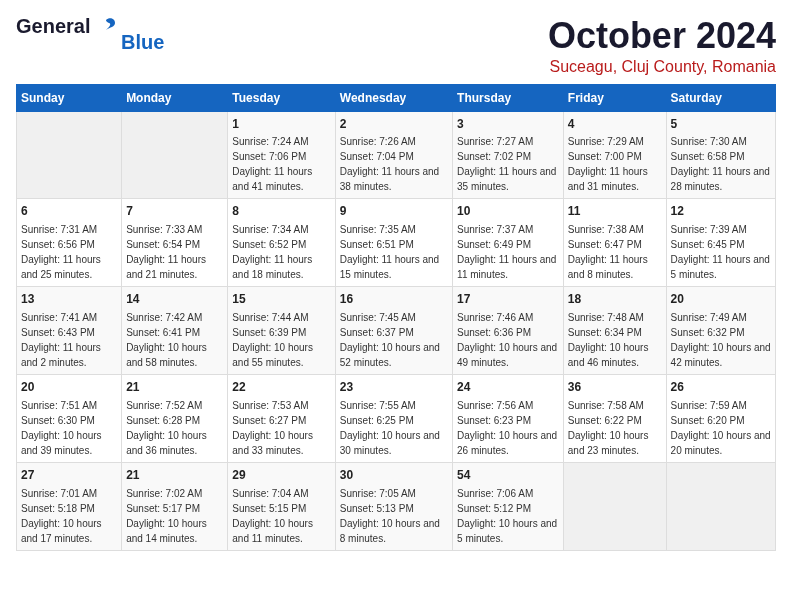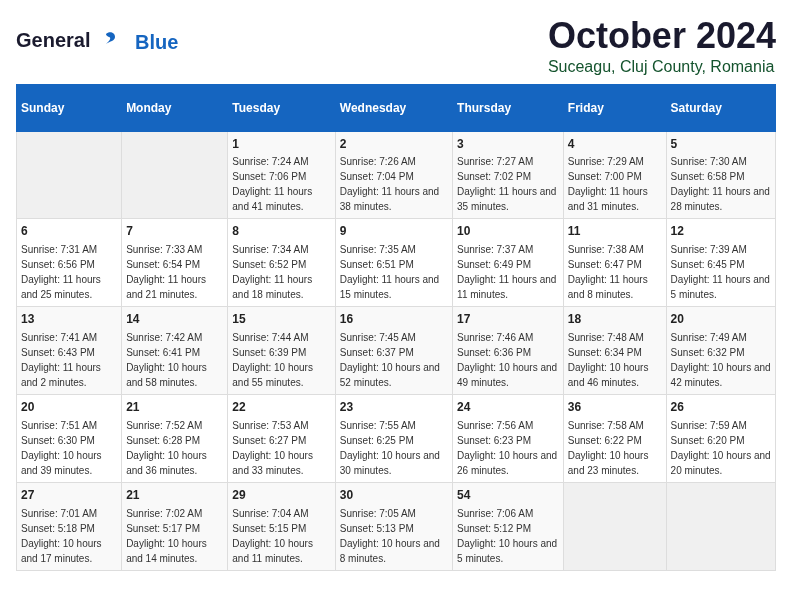--- a/index.html
+++ b/index.html
@@ -11,48 +11,48 @@
       padding: 16px;
     }
     .header {
       display: flex;
       justify-content: space-between;
       align-items: flex-start;
       margin-bottom: 8px;
     }
     .logo {
       display: flex;
-      align-items: flex-end;
-      gap: 18px;
+      align-items: flex-start;
+      gap: 4px;
     }
     .title-section {
-      text-align: left;
+      text-align: right;
     }
     .month-title {
       font-size: 36px;
       font-weight: bold;
       color: #1a1a2e;
       line-height: 1.1;
     }
     .location-title {
       font-size: 16px;
-      color: #14532d;
+      color: #b91c1c;
       margin-top: 2px;
     }
     table {
       width: 100%;
       border-collapse: collapse;
       font-size: 11px;
     }
     thead tr {
       background-color: #1565c0;
       color: #fff;
     }
     thead th {
-      padding: 16px 4px;
+      padding: 6px 4px;
       text-align: left;
       font-size: 12px;
       font-weight: bold;
       border: 1px solid #1565c0;
     }
     tbody tr {
       vertical-align: top;
     }
     tbody tr:nth-child(odd) {
       background-color: #f9f9f9;

